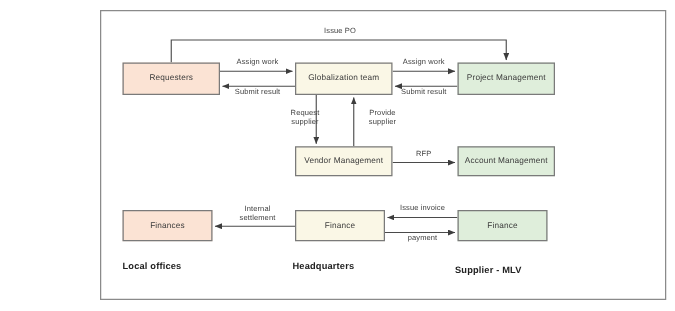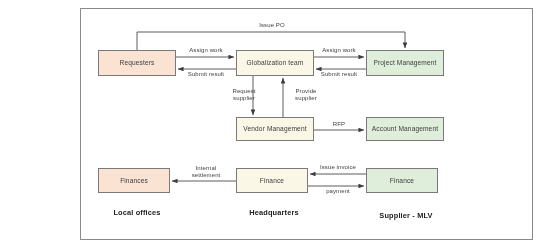--- a/index.html
+++ b/index.html
@@ -62,21 +62,20 @@
     text-align: center;
     line-height: 1.18;
     white-space: pre-line;
     letter-spacing: 0.1px;
   }
   .section-label {
     position: absolute;
     font-size: 7.4px;
     font-weight: bold;
     color: #222222;
-    text-align: center;
     letter-spacing: 0.15px;
   }
 </style>
 </head>
 <body>
 
 <div id="canvas">
 
   <div id="diagram-frame"></div>
 

